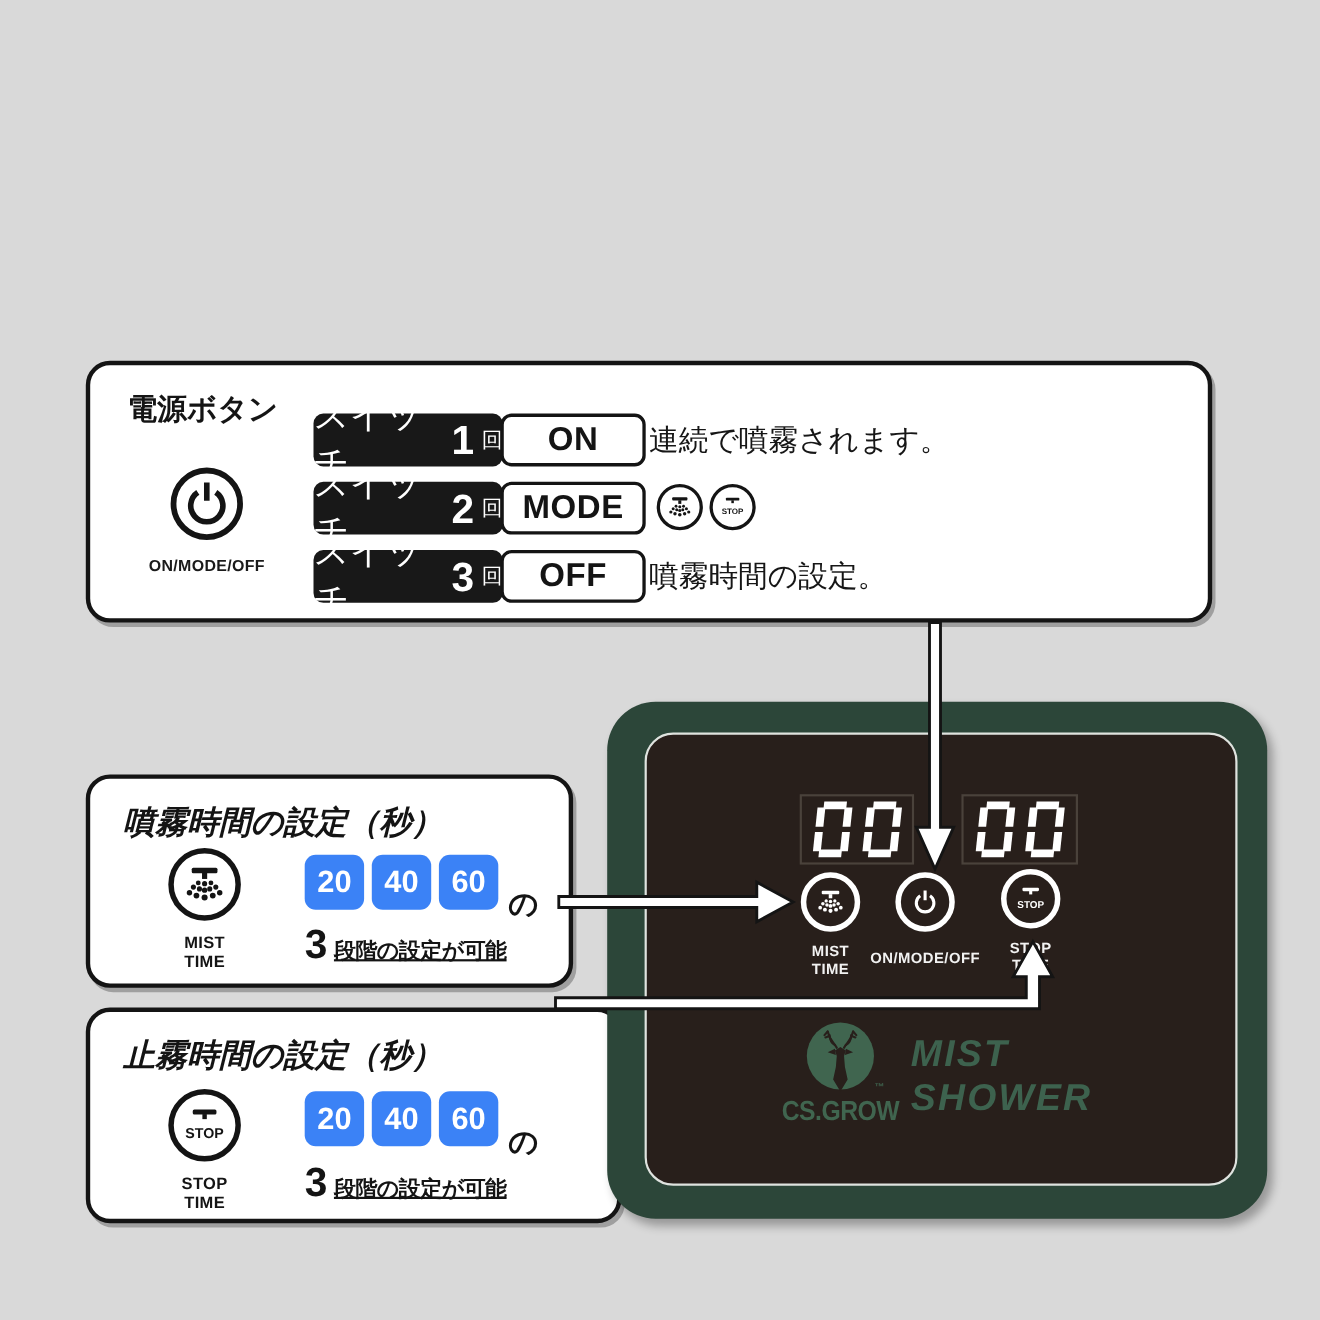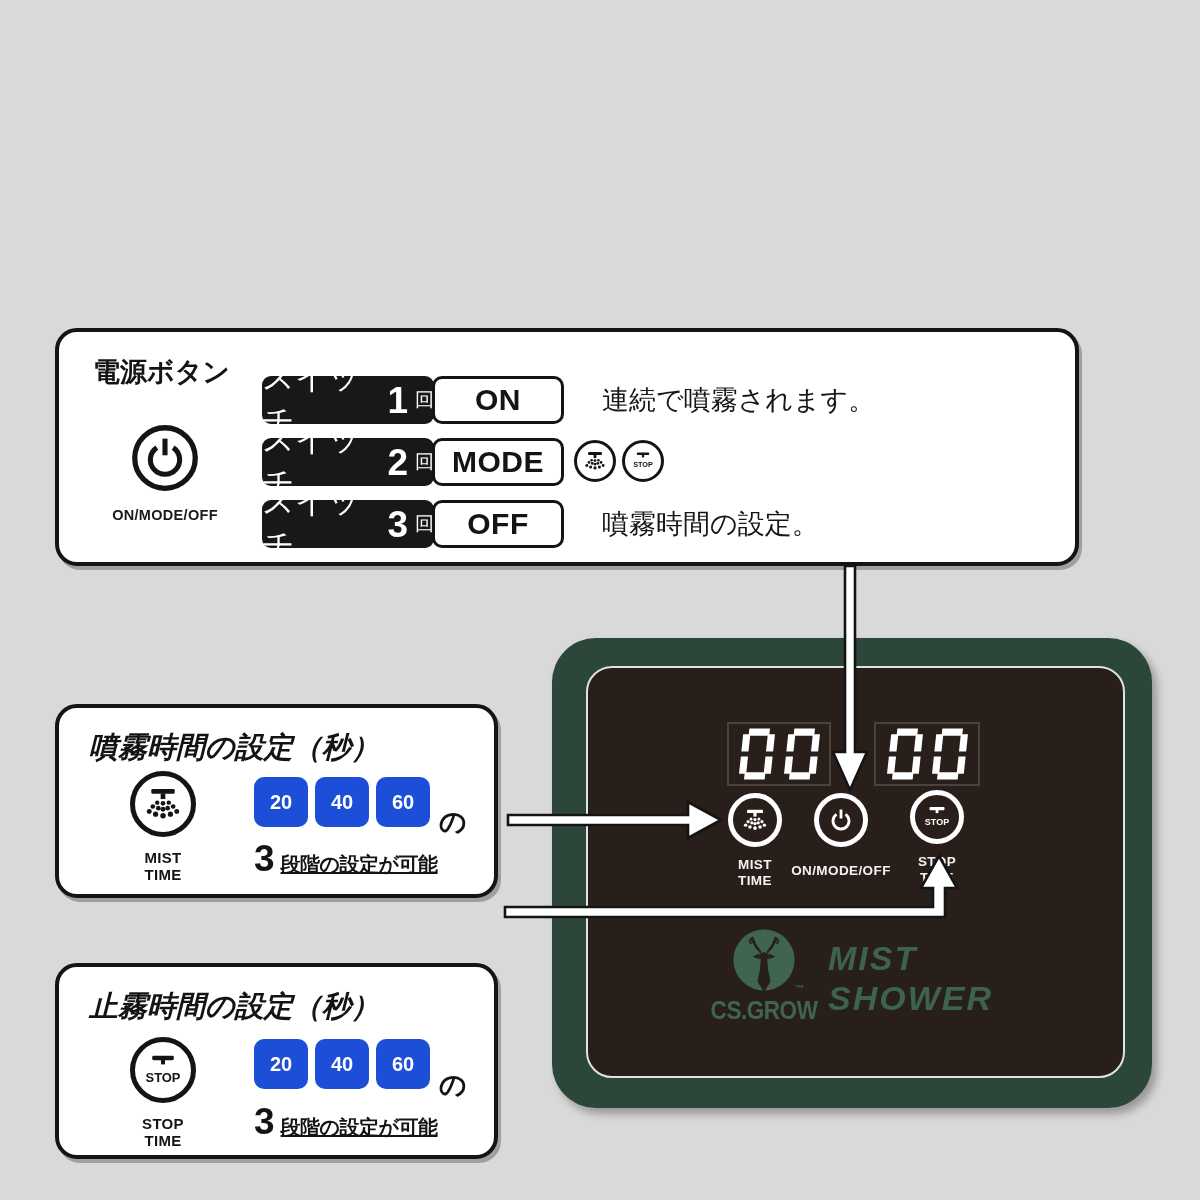--- a/index.html
+++ b/index.html
@@ -7,57 +7,57 @@
   .canvas{position:relative;width:1200px;height:1200px;background:#d9d9d9;overflow:hidden;color:#141414;}
   .abs{position:absolute;}
 
   
   .badge{left:55px;top:88px;width:370px;height:84px;background:#1d4834;border-radius:14px;
          display:flex;align-items:center;justify-content:center;color:#fff;font-size:40px;font-weight:bold;
          letter-spacing:1px;box-shadow:2px 3px 0 #b0b0b0;}
   .heading{left:46px;top:198px;font-size:45px;font-weight:bold;letter-spacing:-1.5px;white-space:nowrap;color:#161616;}
 
   
-  .panel{background:#fff;border:4px solid #141414;border-radius:22px;box-shadow:3px 4px 0 #9f9f9f;}
+  .panel{background:#fff;border:4px solid #141414;border-radius:22px;box-shadow:3px 4px 0 #9f9f9f;margin-left:23px;}
   .power-panel{left:55px;top:328px;width:1016px;height:230px;}
   .mist-panel{left:55px;top:704px;width:435px;height:186px;}
-  .stop-panel{left:55px;top:963px;width:435px;height:188px;}
+  .stop-panel{left:55px;top:916px;width:435px;height:188px;padding-left:44px;}
   .panel-title{font-weight:bold;font-size:27px;letter-spacing:0;}
   .mist-panel .panel-title,.stop-panel .panel-title{font-size:29px;}
 
   
   .pp-title{left:34px;top:22px;}
   .pp-picon{left:72px;top:92px;width:68px;height:68px;}
   .pp-plabel{left:36px;top:175px;width:140px;text-align:center;font-size:14.5px;font-weight:bold;letter-spacing:.3px;color:#1a1a1a;}
   .prow{left:0;width:100%;height:48px;}
   .prow.r0{top:44px;} .prow.r1{top:106px;} .prow.r2{top:168px;}
   .pill-black{position:absolute;left:203px;top:0;width:172px;height:48px;background:#181818;border-radius:9px;
               display:flex;align-items:center;justify-content:center;gap:7px;color:#fff;}
   .pill-black .t1{font-size:32px;} .pill-black .t2{font-size:37px;font-weight:bold;line-height:1;} .pill-black .t3{font-size:19px;}
   .pill-white{position:absolute;left:373px;top:0;width:132px;height:48px;background:#fff;border:3.5px solid #141414;border-radius:10px;
               box-sizing:border-box;display:flex;align-items:center;justify-content:center;font-size:30px;font-weight:bold;letter-spacing:.5px;}
   .prow-desc{position:absolute;top:0;height:48px;display:flex;align-items:center;font-size:27px;color:#161616;}
-  .prow.r0 .prow-desc,.prow.r2 .prow-desc{left:543px;text-align:center;}
+  .prow.r0 .prow-desc,.prow.r2 .prow-desc{left:508px;text-align:center;}
   .prow.r1 .prow-desc{left:633px;font-size:24px;}
   .mini-icons{position:absolute;left:515px;top:2px;display:flex;gap:6px;}
   .mini-circle{width:42px;height:42px;border:3.5px solid #141414;border-radius:50%;box-sizing:border-box;
                display:flex;align-items:center;justify-content:center;background:#fff;}
 
   
   .sp-title{left:30px;top:20px;font-style:italic;}
   .big-circle{width:66px;height:66px;border:5px solid #141414;border-radius:50%;box-sizing:border-box;
               display:flex;align-items:center;justify-content:center;background:#fff;}
   .mp-circle{left:71px;top:63px;}
   .st-circle{left:71px;top:70px;}
   .icon-caption{width:140px;text-align:center;font-size:15px;font-weight:bold;line-height:1.15;letter-spacing:.3px;}
   .mp-caption{left:34px;top:141px;}
   .st-caption{left:34px;top:148px;}
   .opt-row{display:flex;gap:7px;}
   .mp-opts{left:195px;top:69px;} .st-opts{left:195px;top:72px;}
-  .opt{width:54px;height:50px;background:#1d4ed8;border-radius:10px;color:#fff;font-size:20px;font-weight:bold;
+  .opt{width:54px;height:50px;background:#3b82f6;border-radius:10px;color:#fff;font-size:28px;font-weight:bold;
        display:flex;align-items:center;justify-content:center;}
   .particle{font-size:27px;font-weight:bold;}
   .mp-no{left:380px;top:96px;} .st-no{left:380px;top:100px;}
   .note{display:flex;align-items:baseline;gap:6px;font-weight:bold;}
   .note .n-big{font-size:37px;} .note .n-rest{font-size:20px;letter-spacing:-.5px;text-decoration:underline;}
   .mp-note{left:195px;top:130px;} .st-note{left:195px;top:134px;}
 
   
   .device{left:552px;top:638px;width:600px;height:470px;background:#2c4639;border-radius:44px;
           box-shadow:5px 6px 9px rgba(0,0,0,.3);}

